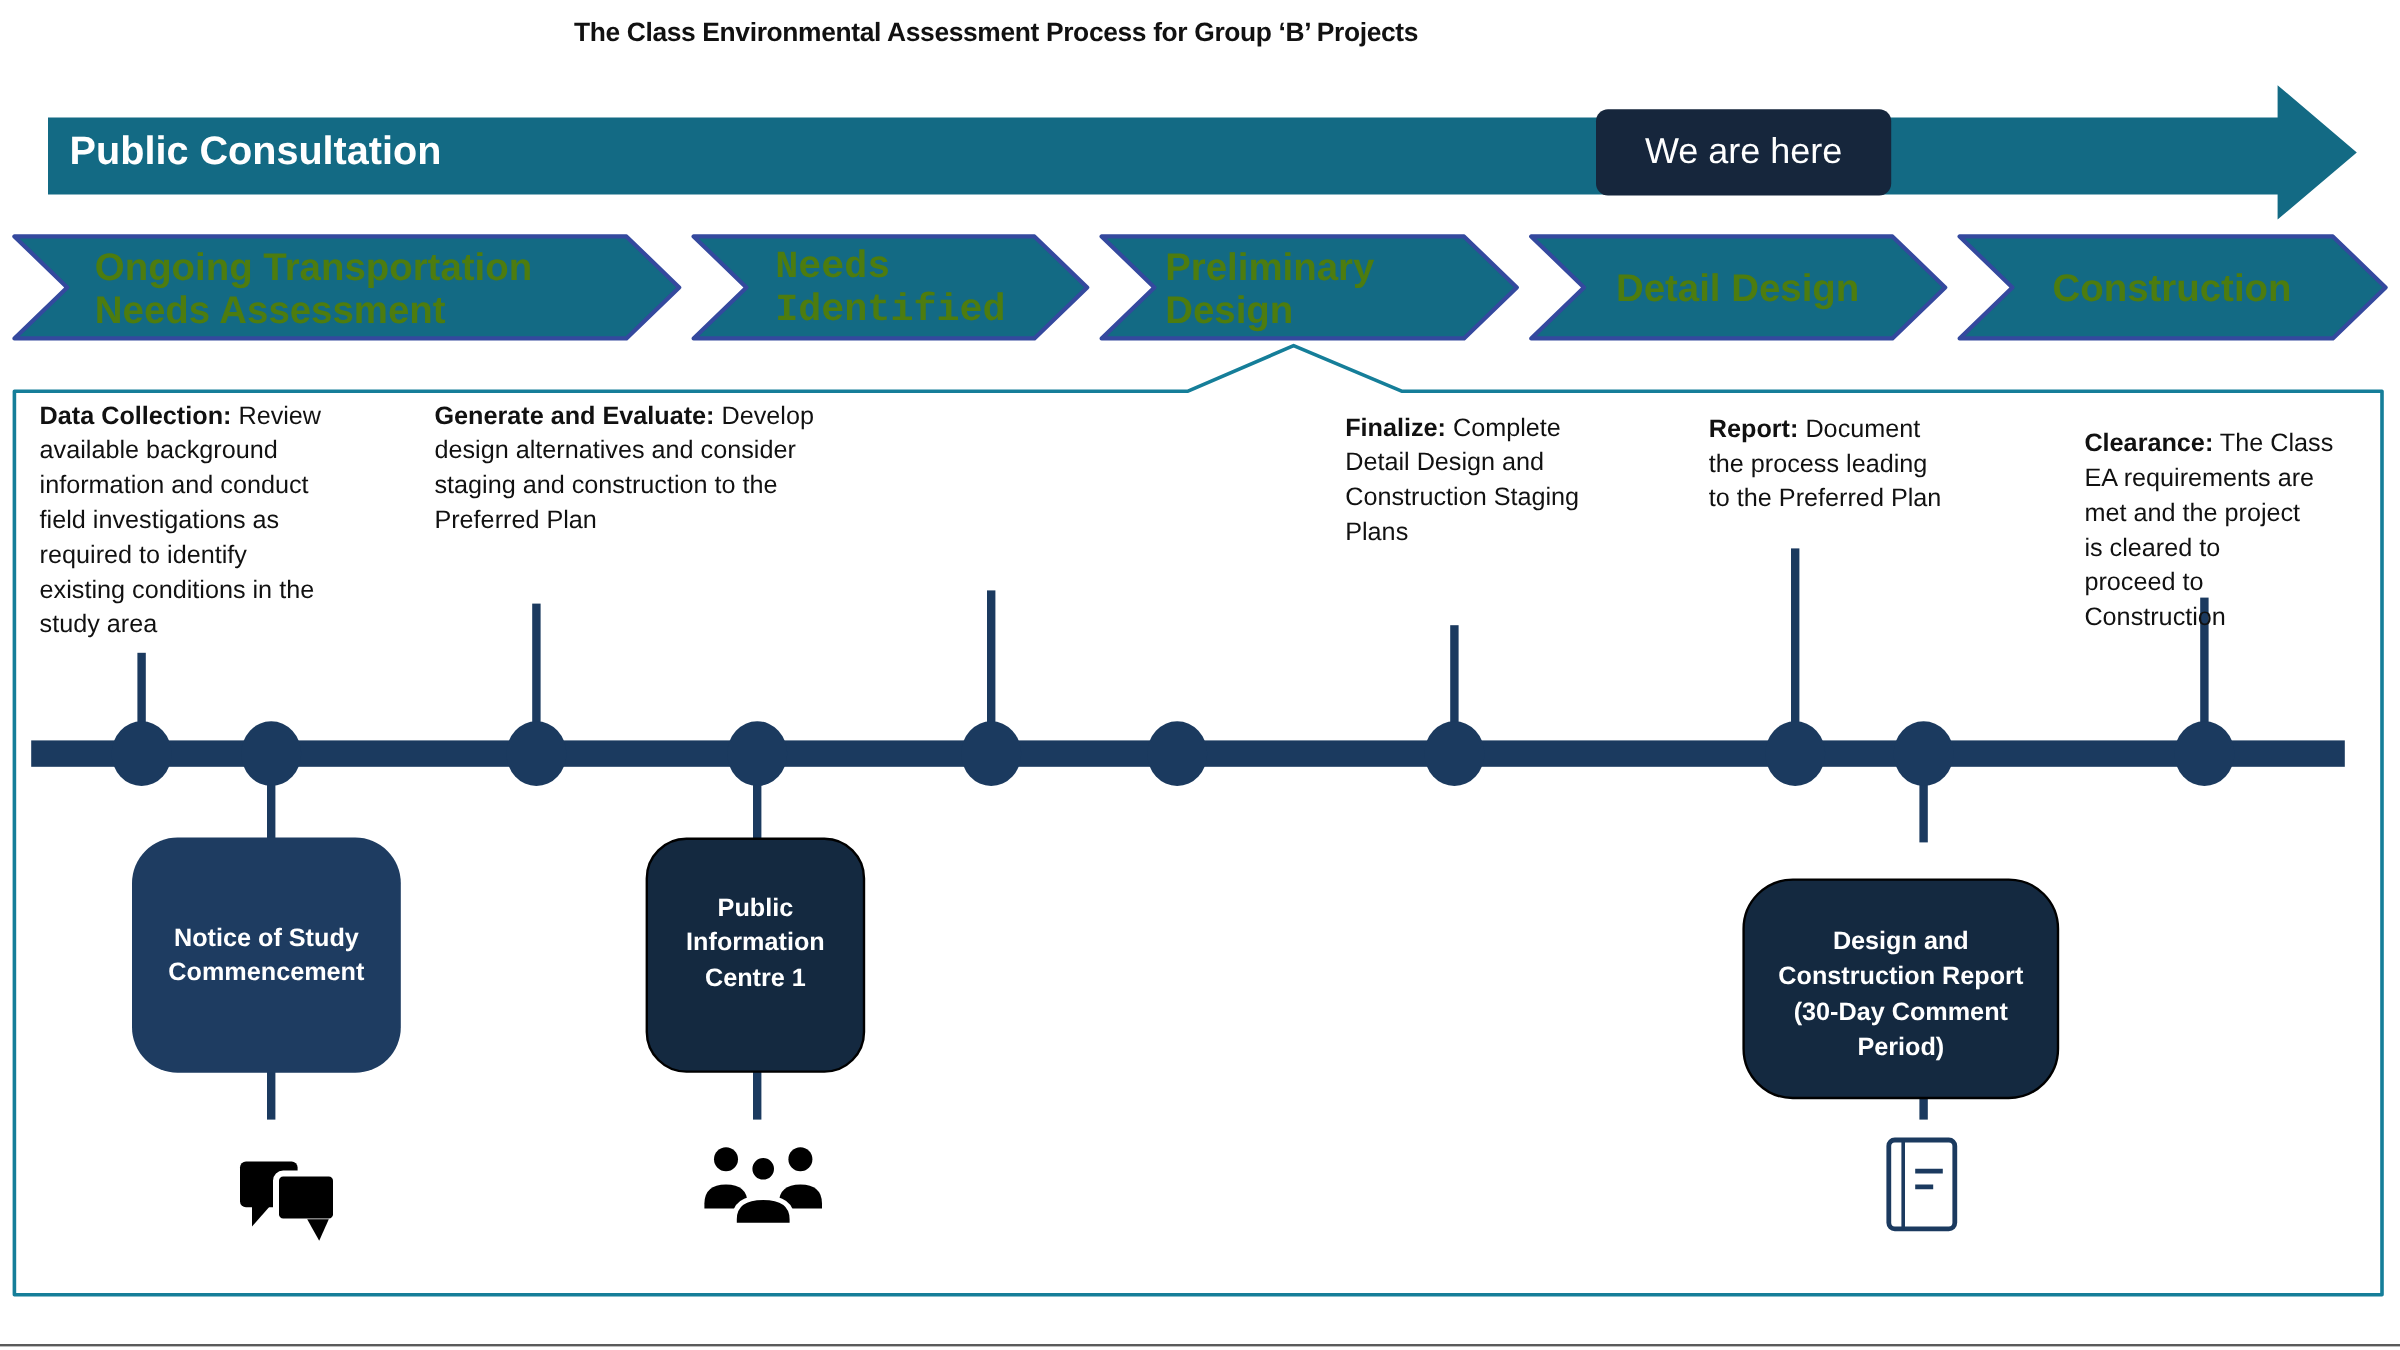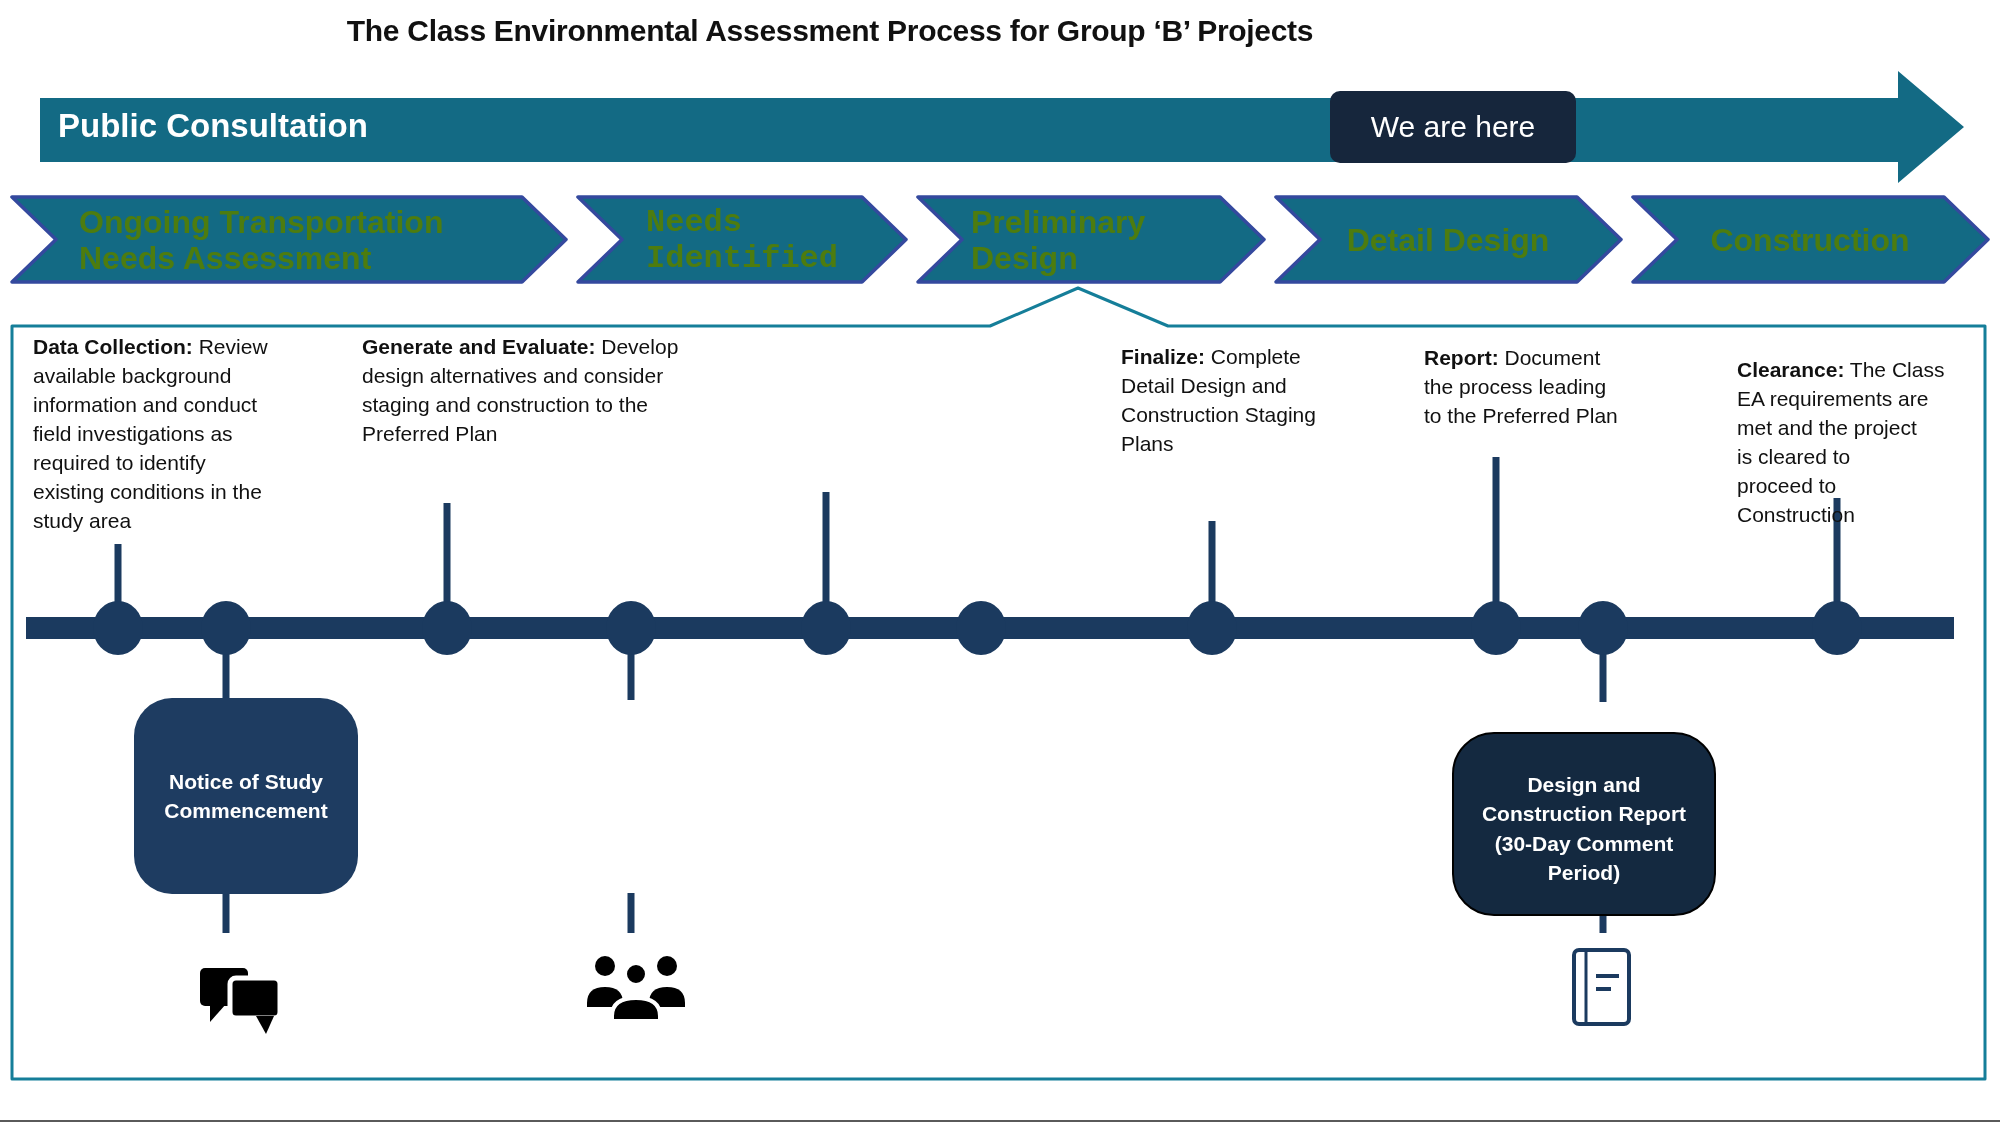--- a/index.html
+++ b/index.html
@@ -13,21 +13,21 @@
     --text-black:#111111;
   }
   html,body{margin:0;padding:0;background:#fff;}
   #canvas{
     position:relative;width:2000px;height:1125px;background:#fff;overflow:hidden;
     font-family:"Liberation Sans",sans-serif;
   }
   .abs{position:absolute;}
   #title{
     left:250px;top:14px;width:1160px;text-align:center;
-    font-size:30px;font-weight:bold;color:var(--text-black);letter-spacing:-0.3px;
+    font-size:22px;font-weight:bold;color:var(--text-black);letter-spacing:-0.3px;
   }
   #diagram-svg{left:0;top:0;width:2000px;height:1125px;}
   .banner-shape{fill:var(--teal);}
   .chevron{fill:var(--teal);stroke:var(--chevron-border);stroke-width:3.5px;stroke-linejoin:round;}
   .border-path{fill:none;stroke:var(--border-teal);stroke-width:3px;stroke-linejoin:round;}
   .tl{fill:var(--navy);}
   #banner-label{
     left:58px;top:107px;font-size:33px;font-weight:bold;color:#fff;
   }
   #here-marker{
@@ -145,23 +145,28 @@
   <div class="abs step-text" style="left:1737px;top:355px;width:250px;">
     <b>Clearance:</b>
     <span class="body">The Class
 EA requirements are
 met and the project
 is cleared to
 proceed to
 Construction</span>
   </div>
 
-  <div class="abs milestone center" style="left:134px;top:698px;width:224px;height:196px;">
+  <div class="abs milestone center" style="left:110px;top:698px;width:224px;height:196px;">
     <span>Notice of Study
 Commencement</span>
+  </div>
+  <div class="abs milestone dark" style="left:538px;top:698px;width:183px;height:196px;border-radius:34px;padding-top:42px;box-sizing:border-box;">
+    <span>Public
+Information
+Centre 1</span>
   </div>
   <div class="abs milestone dark" style="left:1452px;top:732px;width:264px;height:184px;border-radius:42px;padding-top:36px;box-sizing:border-box;">
     <span>Design and
 Construction Report
 (30-Day Comment
 Period)</span>
   </div>
 
   <svg class="abs" style="left:198px;top:962px;" width="88" height="84" viewBox="0 0 88 84" xmlns="http://www.w3.org/2000/svg">
     <rect x="2" y="6" width="48" height="38" rx="5" fill="#000"></rect>

